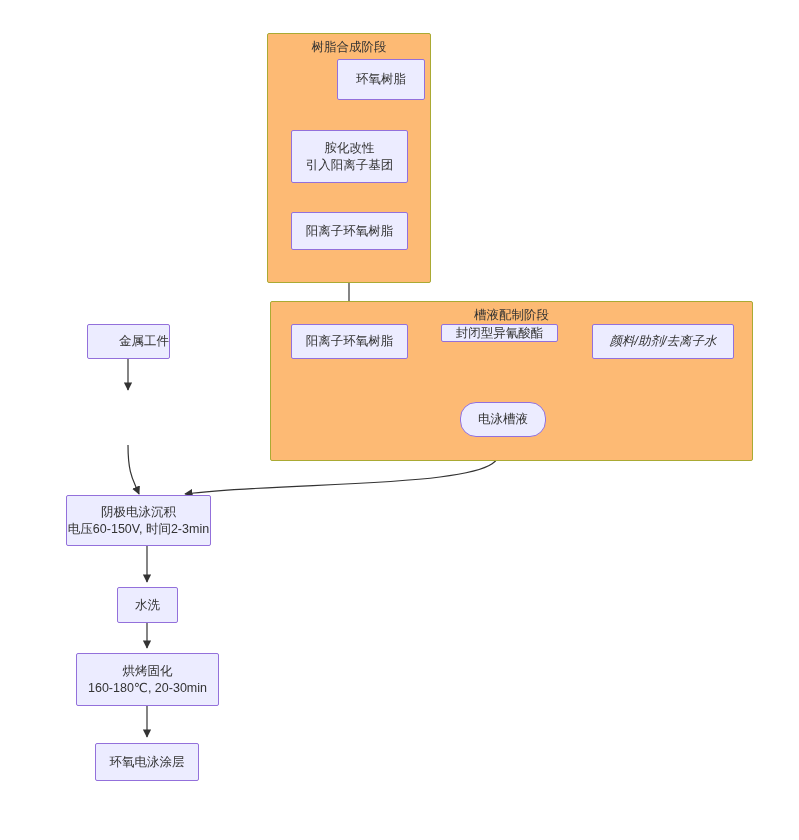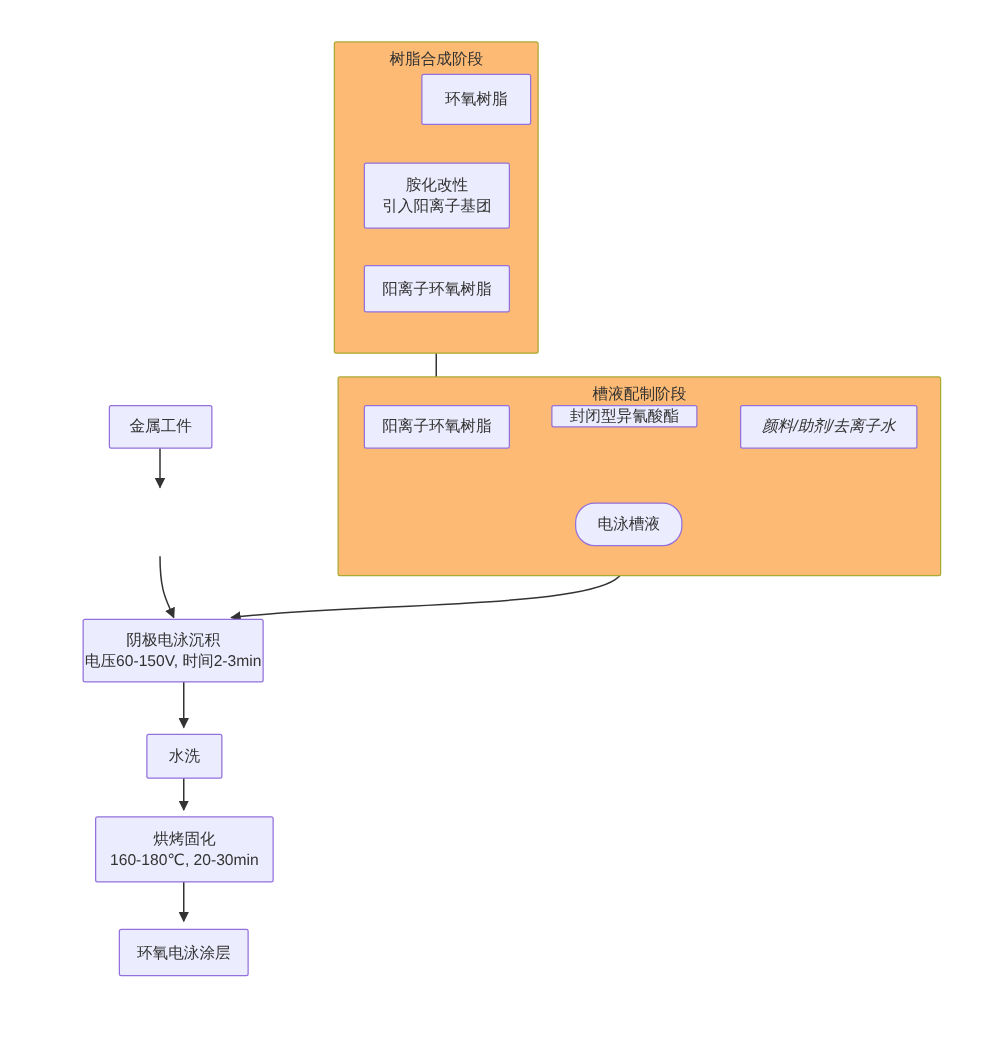--- a/index.html
+++ b/index.html
@@ -129,21 +129,21 @@
   </div>
 
   <div class="node" style="left:592px; top:324px; width:142px; height:35px;font-style:italic;">
     <span>颜料/助剂/去离子水</span>
   </div>
 
   <div class="node" style="left:460px; top:402px; width:86px; height:35px;border-radius:16px;">
     <span>电泳槽液</span>
   </div>
 
-  <div class="node" style="left:87px; top:324px; width:83px; height:35px;">
+  <div class="node" style="left:87px; top:324px; width:83px; height:35px;align-items:flex-end;">
     <span>金属工件</span>
   </div>
 
 
   <div class="node" style="left:66px; top:495px; width:145px; height:51px;">
     <span>阴极电泳沉积</span>
     <span class="line2">电压60-150V, 时间2-3min</span>
   </div>
 
   <div class="node" style="left:117px; top:587px; width:61px; height:36px;">

